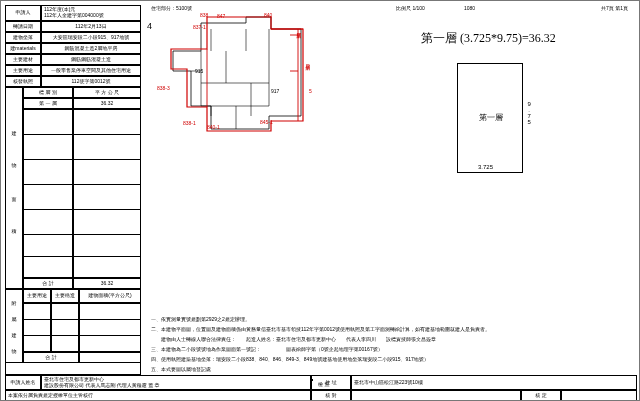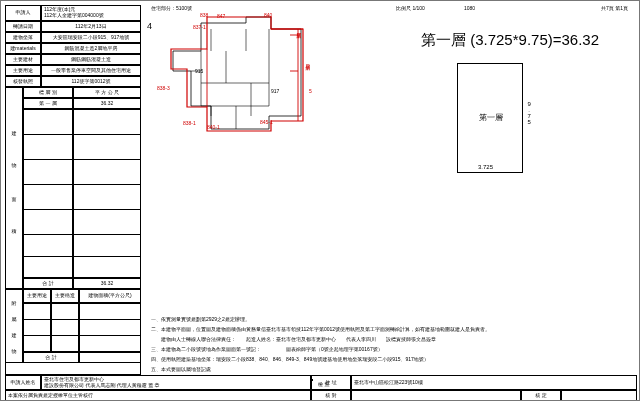--- a/index.html
+++ b/index.html
@@ -172,21 +172,21 @@
   <div class="abs t" style="left:194px;top:68px;">915</div>
   <div class="abs t" style="left:270px;top:88px;">917</div>
   <div class="abs t red" style="left:156px;top:85px;">838-3</div>
   <div class="abs t red" style="left:182px;top:120px;">838-1</div>
   <div class="abs t red" style="left:206px;top:124px;">840-1</div>
   <div class="abs t red" style="left:259px;top:119px;">845-1</div>
   <div class="abs t vert red" style="left:294px;top:28px;">第三層</div>
   <div class="abs t vert red" style="left:303px;top:60px;">第二層</div>
   <div class="abs t red" style="left:308px;top:88px;">5</div>
 
-  <div class="abs t7" style="left:420px;top:30px;font-size:15px;">第一層 (3.725*9.75)=36.32</div>
+  <div class="abs t7" style="left:420px;top:30px;font-size:12px;font-family:Liberation Serif, serif;">第一層 (3.725*9.75)=36.32</div>
 
   <div class="abs bx" style="left:456px;top:62px;width:66px;height:110px;"></div>
   <div class="abs t7" style="left:466px;top:112px;width:48px;text-align:center;font-size:8px;">第一層</div>
   <div class="abs t6 vert" style="left:524px;top:100px;">9.75</div>
   <div class="abs t6" style="left:477px;top:163px;">3.725</div>
 
   <div class="abs t" style="left:150px;top:316px;width:480px;">一、依實測量實號規劃第2929之2規定辦理。</div>
   <div class="abs t" style="left:150px;top:326px;width:480px;">二、本建物平面圖，位置圖及建物面積係由黃務量信臺北市基市領技112年字第0012號使用執照及第工字面測轉繪計算，如有建基地範圍就建人是負責者。</div>
   <div class="abs t" style="left:150px;top:336px;width:480px;">　　建物由人士轉線人聯合法律責任：　　起造人姓名：臺北市住宅及都市更新中心　　代表人李四川　　設標資技師張文昌簽章</div>
   <div class="abs t" style="left:150px;top:346px;width:480px;">三、本建物為二小段號號地為作業圖面第一號記：　　　　　圖表繪師字第（0號企起地理字第00167號）</div>

